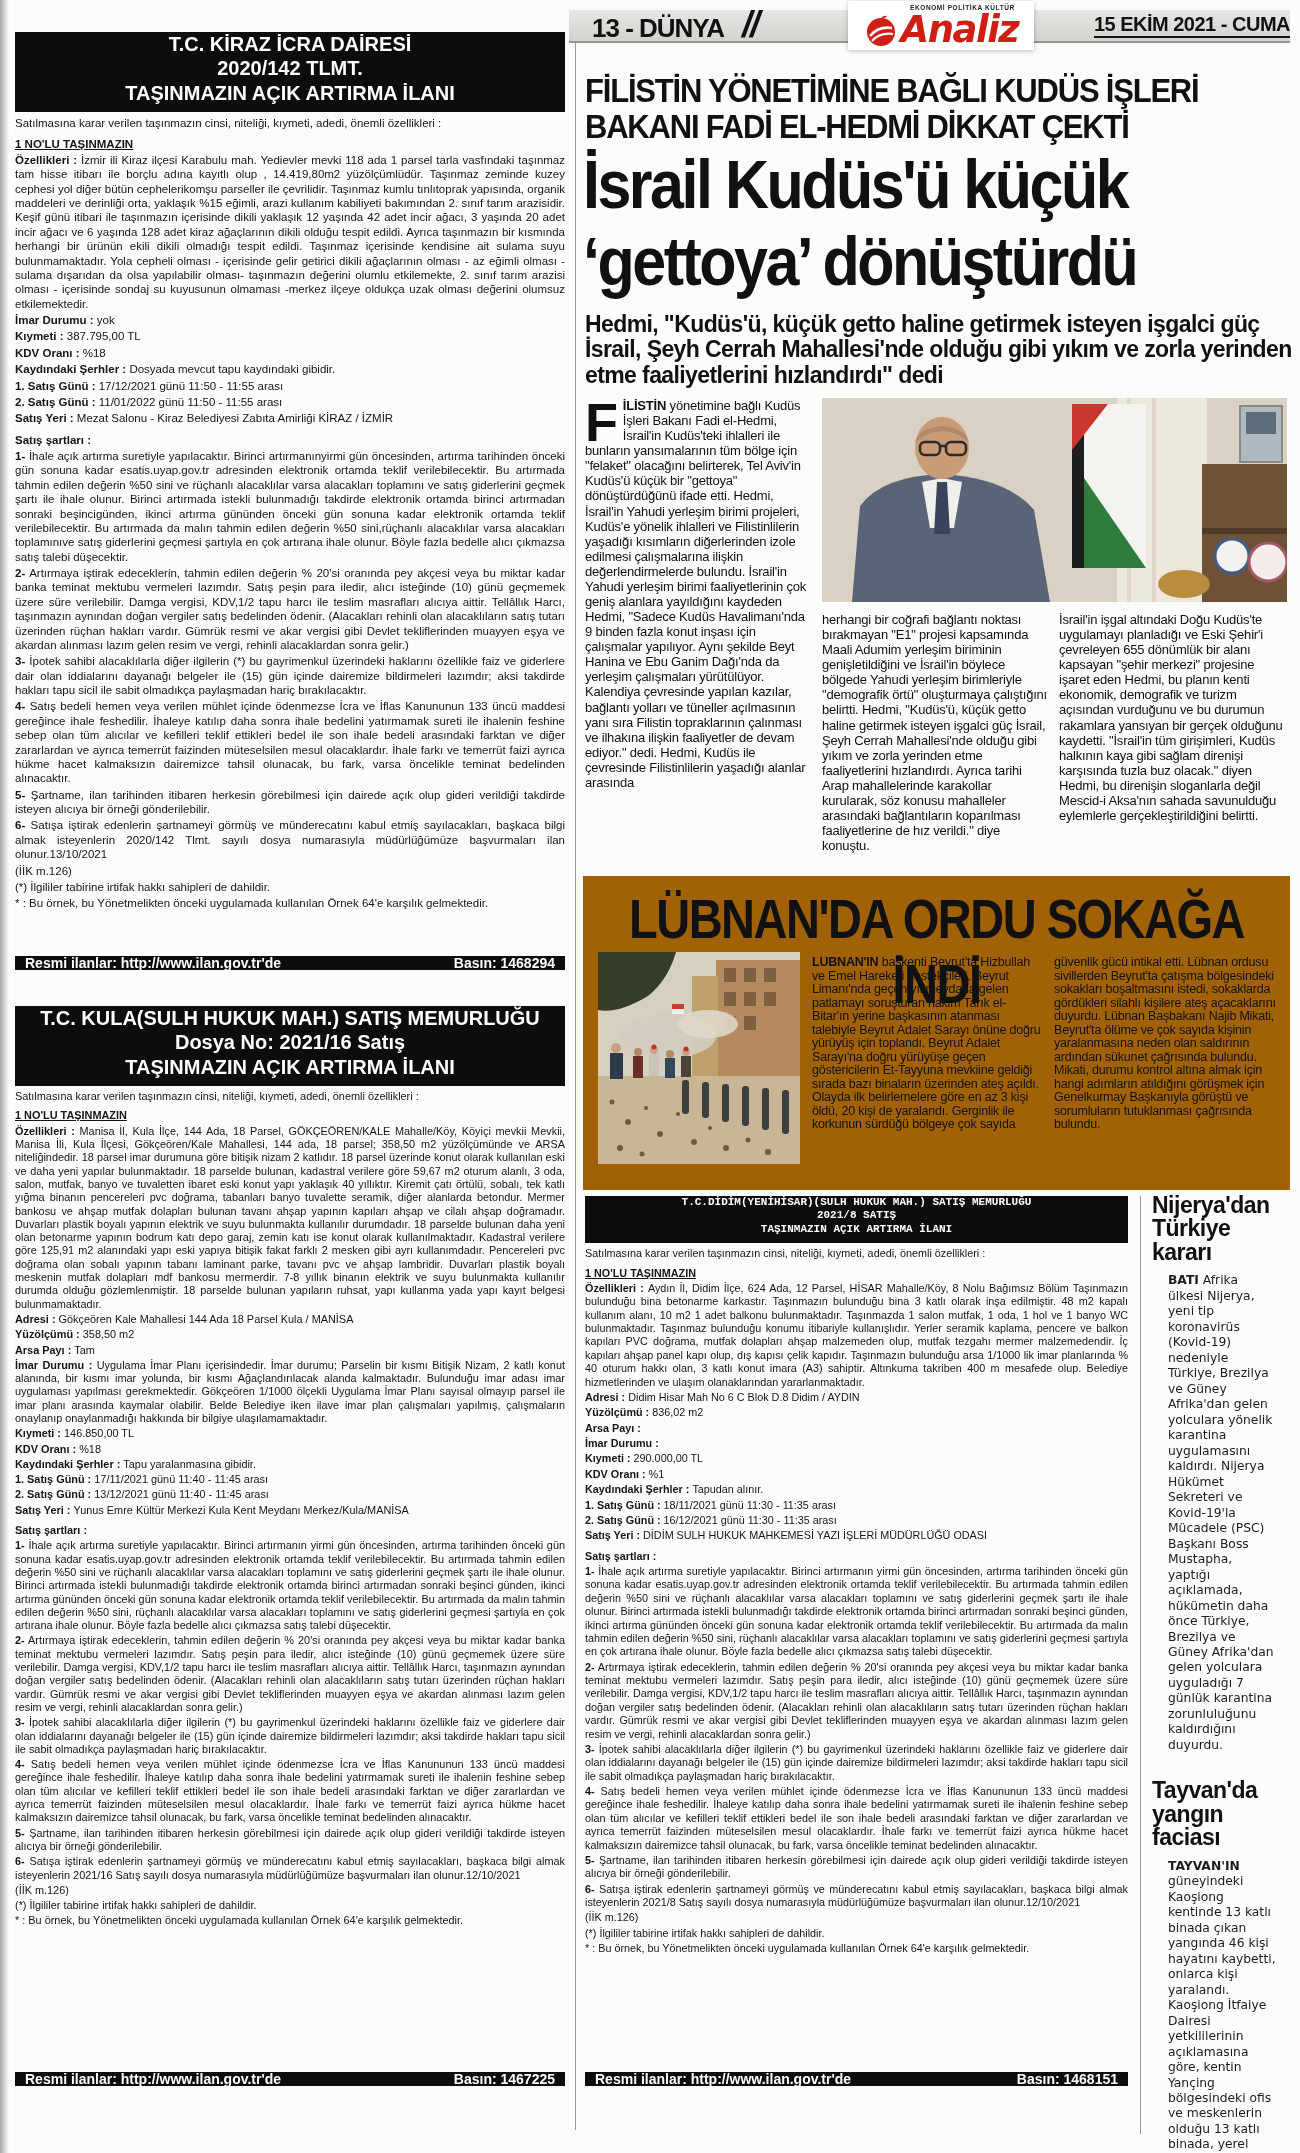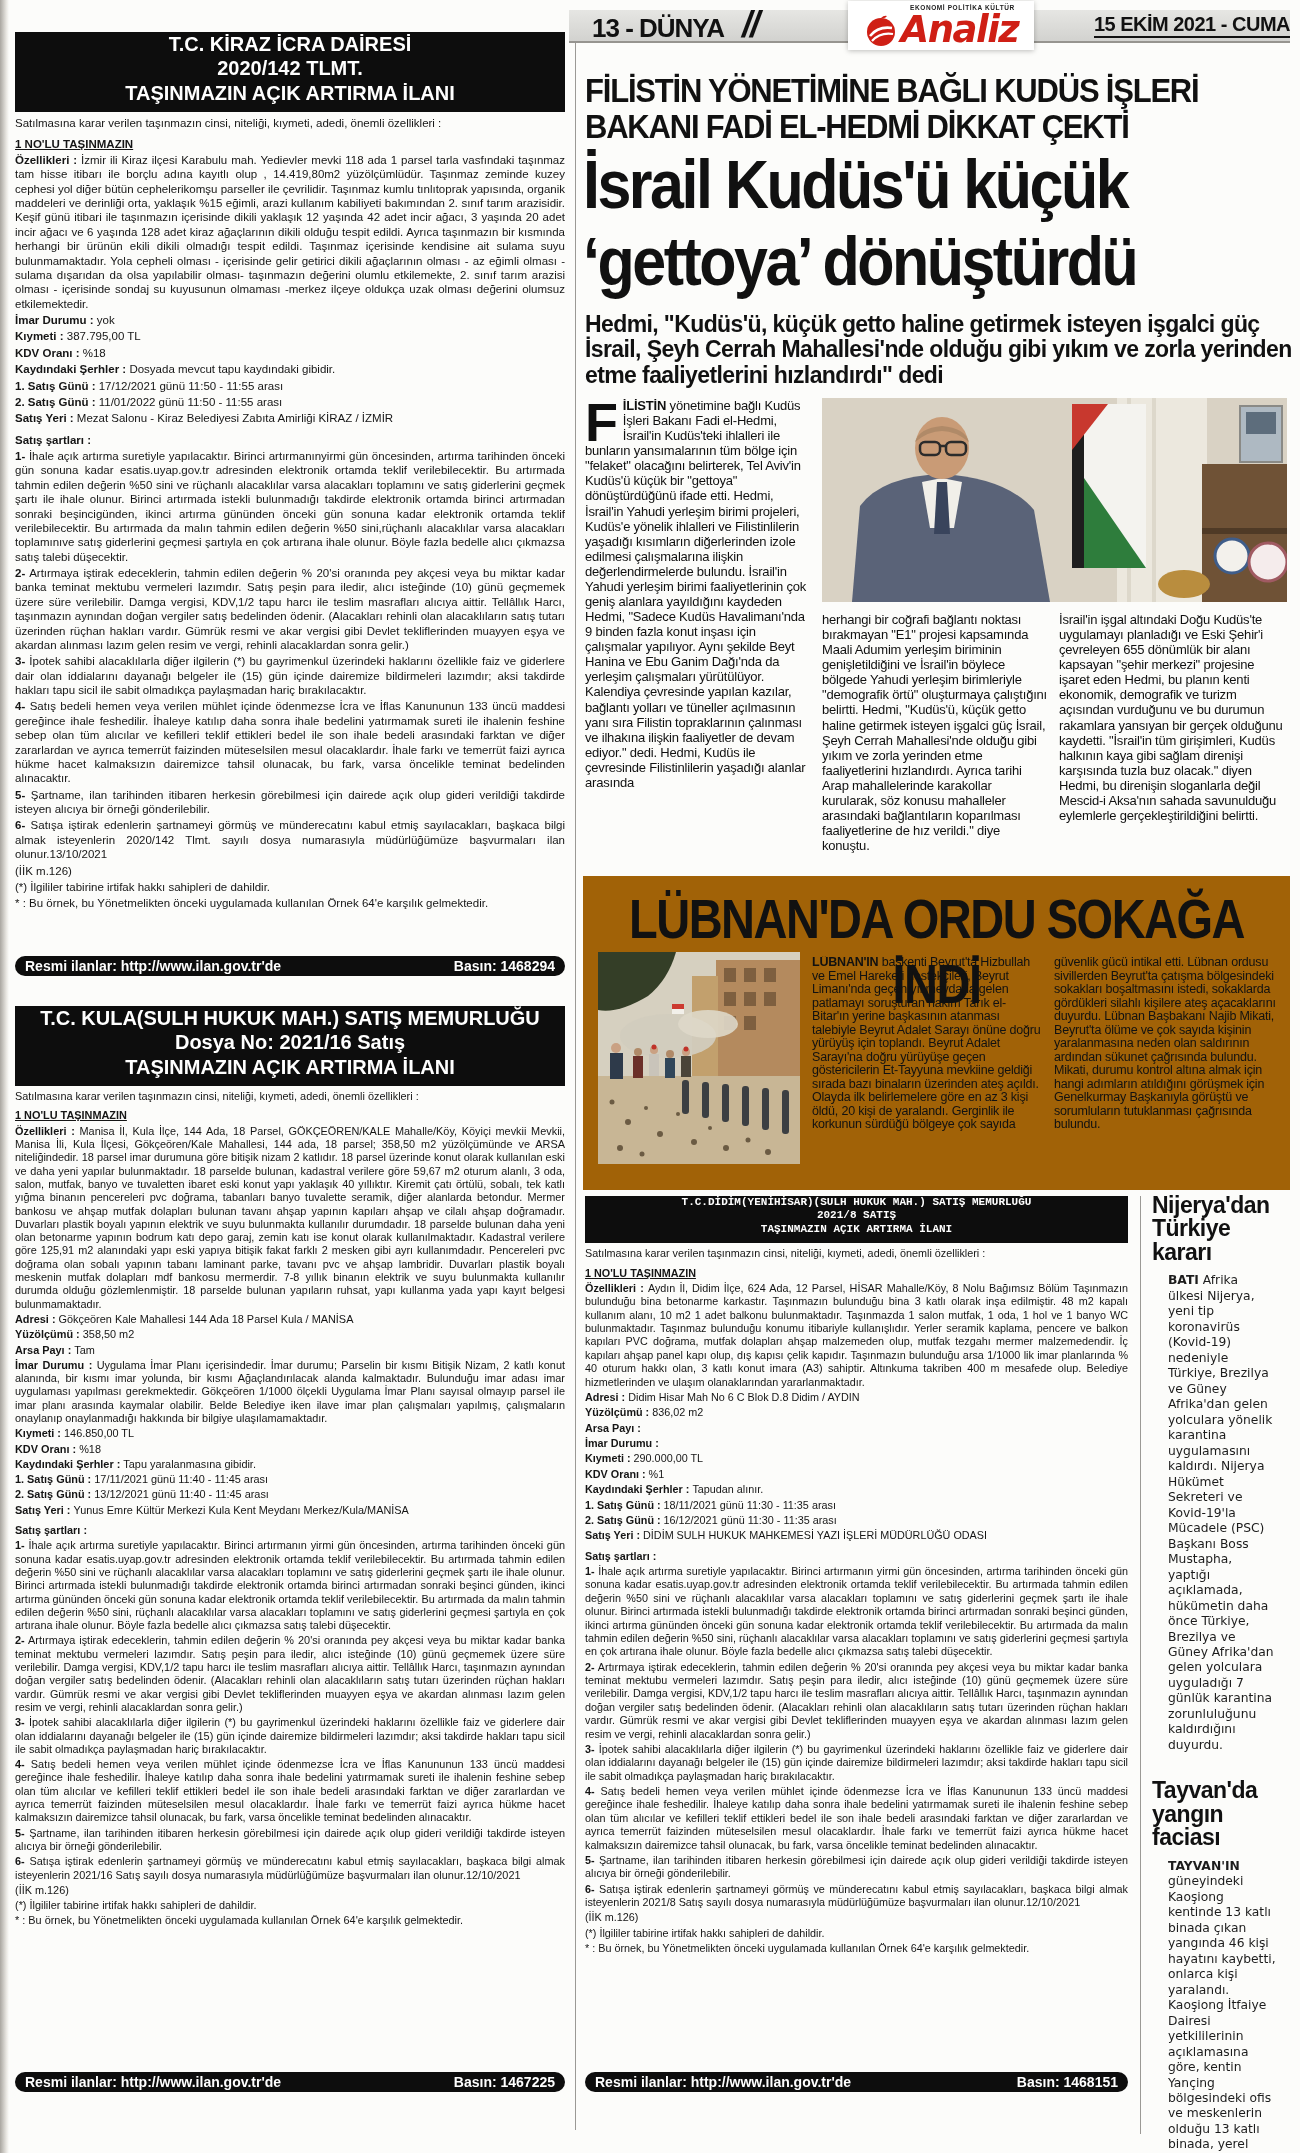--- a/index.html
+++ b/index.html
@@ -11,21 +11,21 @@
   .notice{position:absolute;color:#151515;}
   .nhead{background:#0d0d0d;color:#fff;text-align:center;font-weight:bold;
          padding:0 4px 7px;line-height:1.22;}
   .nbody{text-align:justify;padding-top:4px;}
   .nbody p{margin:0 0 2px;}
   .intro{margin-bottom:6px !important;}
   .prophead{font-weight:bold;text-decoration:underline;margin-bottom:2px !important;}
   .terms-head{font-weight:bold;margin:7px 0 2px !important;}
   .flabel{font-weight:bold;}
   .nfoot{position:absolute;background:#0d0d0d;color:#fff;font-weight:bold;font-size:14px;
-         display:flex;justify-content:space-between;align-items:center;padding:0 10px;height:20px;border-radius:13px;}
+         display:flex;justify-content:space-between;align-items:center;padding:0 10px;height:14px;}
   .vdiv{position:absolute;width:1px;background:#9b9995;}
   
   .hstrip{position:absolute;left:569px;top:10px;width:721px;height:31px;
           background:linear-gradient(#e6e6e3,#d2d2cf);border-bottom:2px solid #96948f;}
   .section-label{position:absolute;left:592px;top:13px;font-size:26px;font-weight:bold;letter-spacing:-1px;}
   .slashes{position:absolute;left:742px;top:4px;font-size:36px;font-weight:bold;font-style:italic;letter-spacing:-2px;}
   .brandbox{position:absolute;left:848px;top:1px;width:186px;height:47px;background:#fff;
             box-shadow:0 1px 5px rgba(0,0,0,.25);display:flex;align-items:flex-end;justify-content:center;padding-bottom:2px;}
   .brand-tagline{position:absolute;top:3px;left:62px;font-size:6.5px;font-weight:bold;letter-spacing:.6px;color:#222;}
   .brand-text{color:#cf1f15;font-size:37px;font-weight:bold;font-style:italic;letter-spacing:-1.5px;

